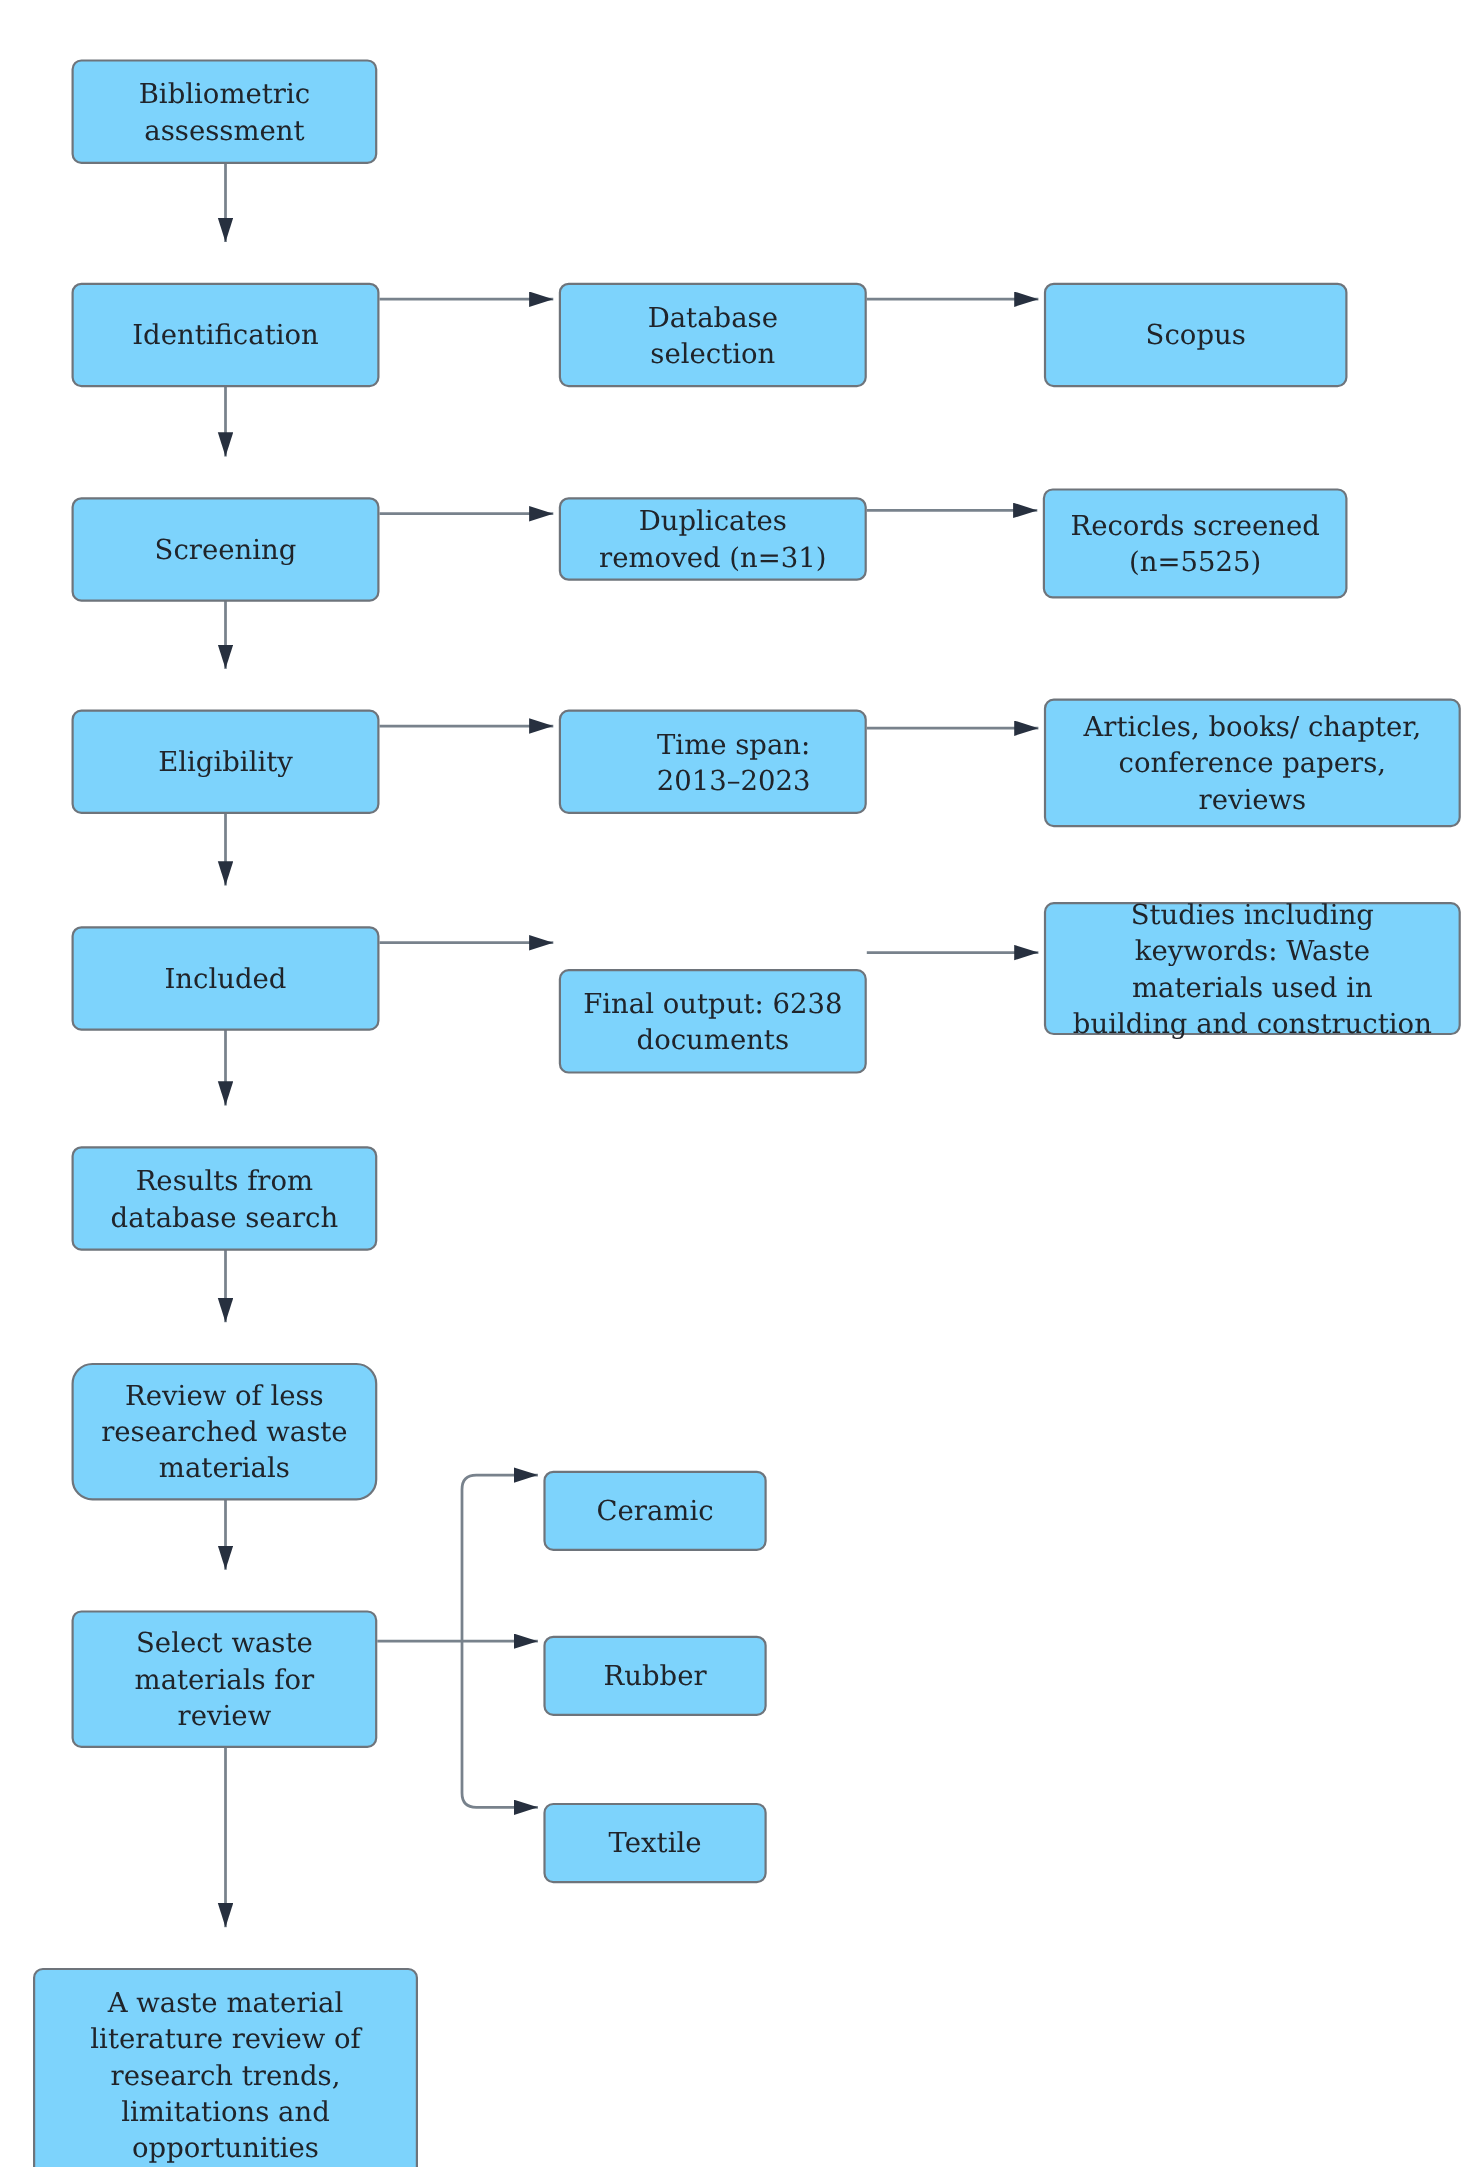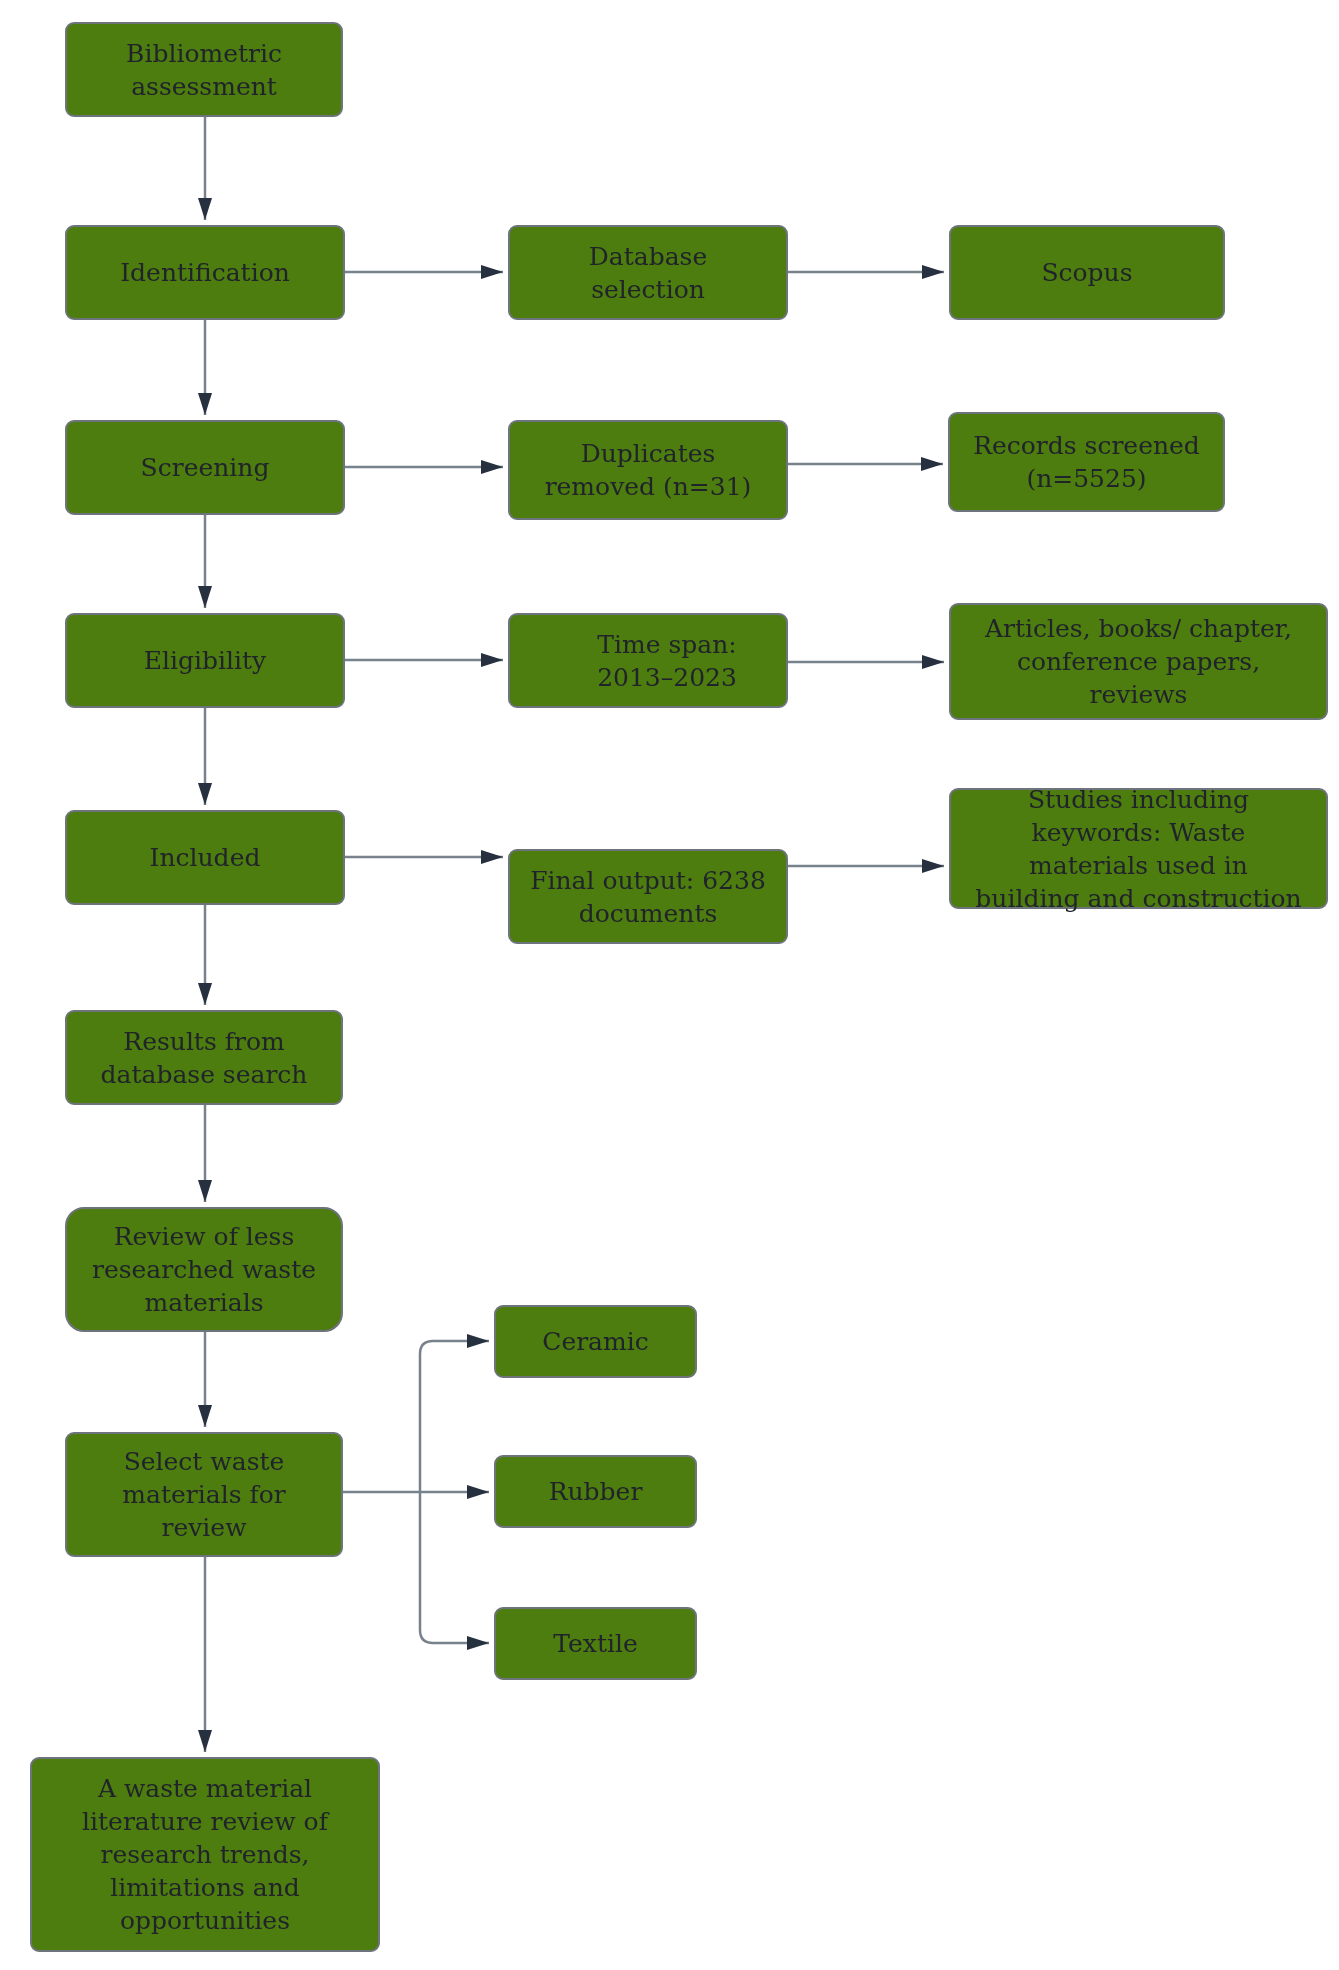--- a/index.html
+++ b/index.html
@@ -6,30 +6,31 @@
   body{
     position:relative;
     width:1339px;height:1970px;
     font-family:"DejaVu Serif","Liberation Serif",serif;
   }
   .node{
     position:absolute;
     box-sizing:border-box;
     border:2px solid #6e747b;
     border-radius:9px;
-    background:#4d7c0f;
+    background:#7dd3fc;
     display:flex;
     align-items:center;
     justify-content:center;
     text-align:center;
     white-space:pre-line;
     font-size:25px;
     line-height:1.32;
     color:#20242a;
     padding:6px 10px;
+    margin-top:32px;
   }
   #edges{
     position:absolute;
     left:0;top:0;
     pointer-events:none;
   }
   #edges path{
     stroke:#78828c;
     stroke-width:2.5;
     fill:none;
@@ -72,21 +73,21 @@
 
 <div class="node" style="left:65px;top:225px;width:280px;height:95px;">Identification</div>
 
 <div class="node" style="left:508px;top:225px;width:280px;height:95px;">Database
 selection</div>
 
 <div class="node" style="left:949px;top:225px;width:276px;height:95px;">Scopus</div>
 
 <div class="node" style="left:65px;top:420px;width:280px;height:95px;">Screening</div>
 
-<div class="node" style="left:508px;top:420px;width:280px;height:100px;">Duplicates
+<div class="node" style="left:508px;top:420px;width:280px;height:76px;">Duplicates
 removed (n=31)</div>
 
 <div class="node" style="left:948px;top:412px;width:277px;height:100px;">Records screened
 (n=5525)</div>
 
 <div class="node" style="left:65px;top:613px;width:280px;height:95px;">Eligibility</div>
 
 <div class="node" style="left:508px;top:613px;width:280px;height:95px;padding-left:48px;">Time span:
 2013–2023</div>
 

